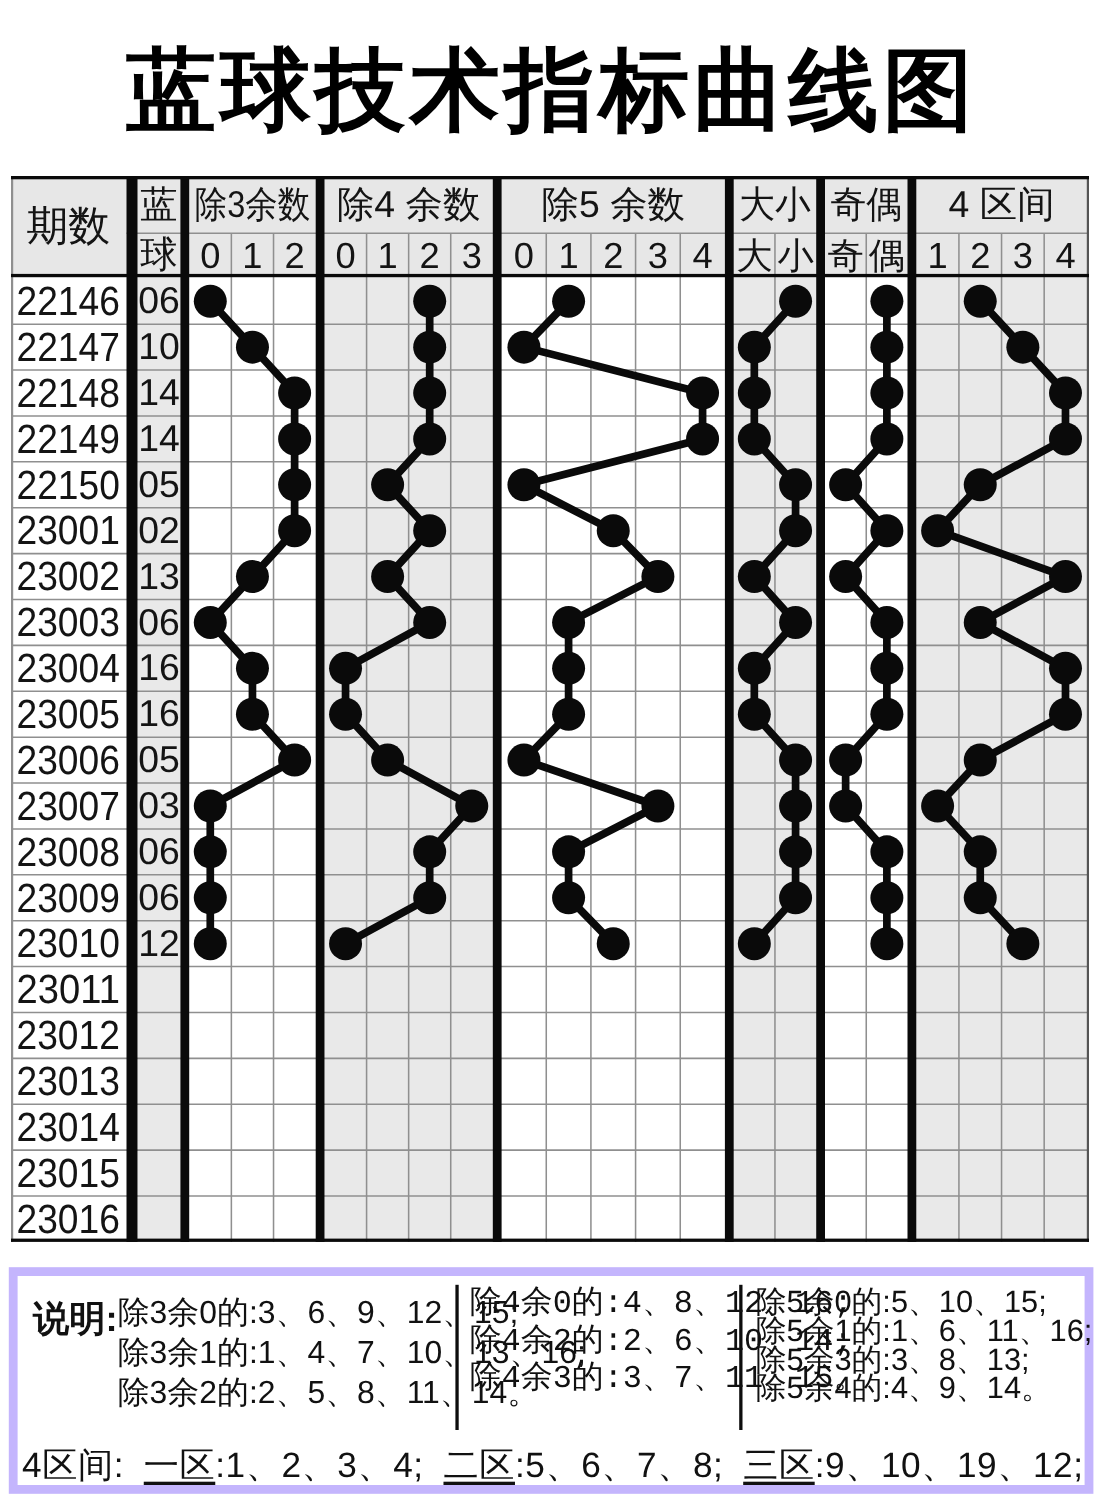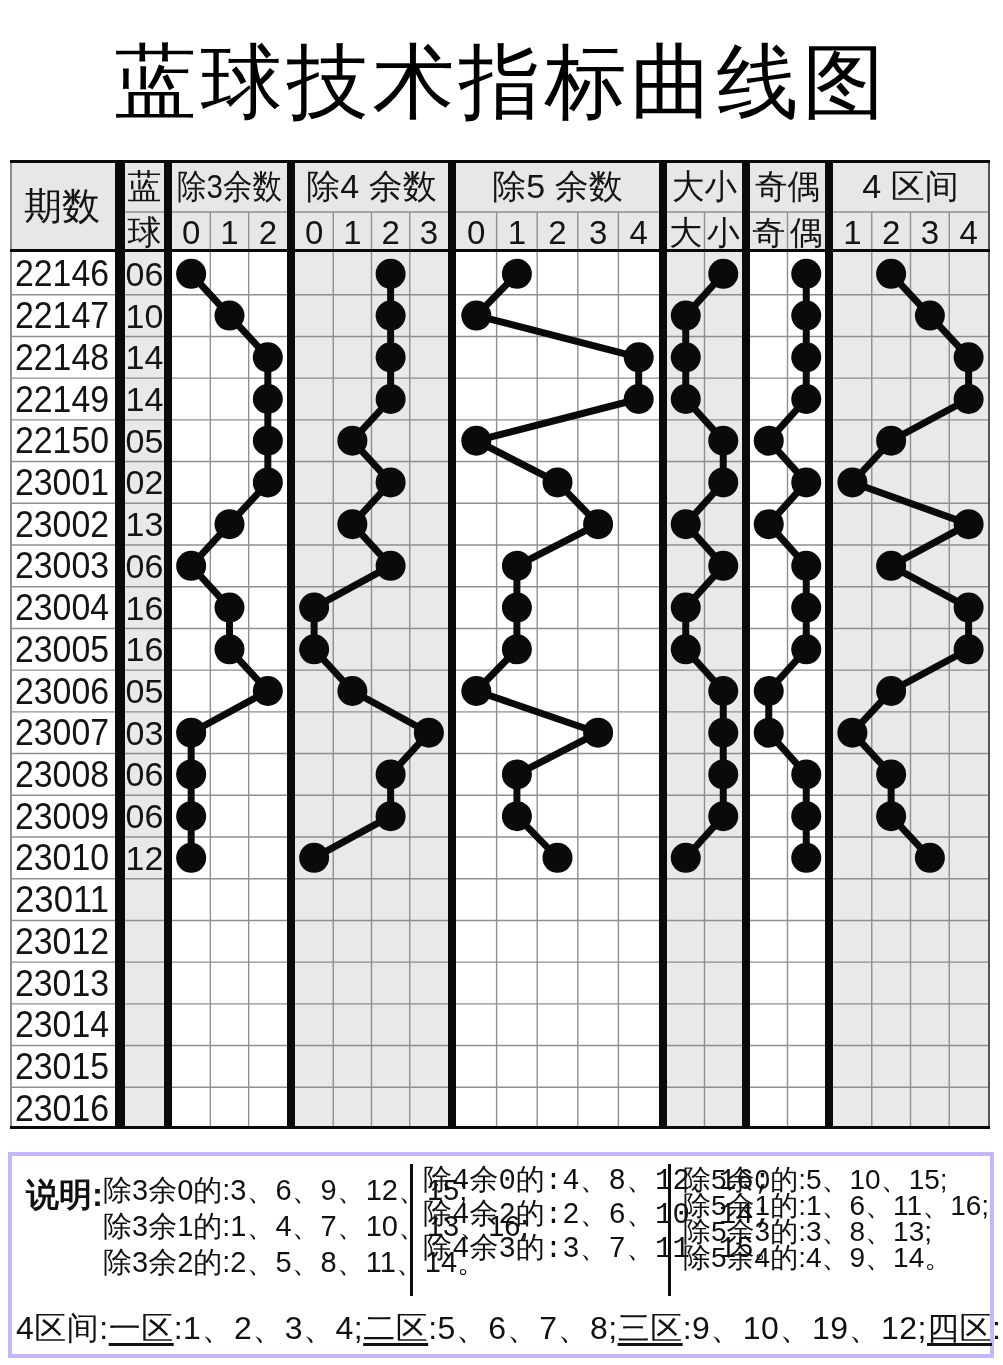--- a/index.html
+++ b/index.html
@@ -1,36 +1,36 @@
 <!DOCTYPE html>
 <html><head>
 <meta charset="utf-8">
 <style>
   * { margin:0; padding:0; box-sizing:border-box; }
   body { background:#fff; font-family:"Liberation Sans","DejaVu Sans",sans-serif; }
   .page { position:relative; width:1003px; height:1365px; background:#ffffff; overflow:hidden; color:#111; }
   .title { position:absolute; top:28px; left:0; width:100%; text-align:center;
-           font-size:82px; font-weight:400; letter-spacing:4px; color:#000;
+           font-size:82px; font-weight:700; letter-spacing:4px; color:#000;
            font-family:"Liberation Sans","DejaVu Sans",sans-serif; }
   .chart { position:absolute; left:10px; top:160px; width:980px; height:969px; }
   .chart svg { display:block; font-family:"Liberation Sans","DejaVu Sans",sans-serif; }
 
   .legend { position:absolute; left:8px; top:1152px; width:986px; height:206px;
-            border:4px solid #c4b5fd; background:#fff; }
+            border:8px solid #c4b5fd; background:#fff; }
   .v-div { position:absolute; top:8px; height:132px; width:3px; background:#0d0d0d; }
   .v1 { left:398px; }
   .v2 { left:656px; }
   .lg-label { position:absolute; left:14px; top:17px; font-size:33px; font-weight:700; white-space:nowrap; }
   .lg-col { position:absolute; white-space:nowrap; font-size:29px; }
   .lg-col div { white-space:nowrap; }
   .c1 { left:91px; top:16px; line-height:36px; }
   .c2 { left:411px; top:9px; line-height:34px;font-family:Liberation Mono, monospace; }
   .c3 { left:671px; top:11px; line-height:26px; font-size:28px; }
   .lg-zones { position:absolute; left:4px; top:151px; font-size:32px; white-space:nowrap; letter-spacing:0.5px; }
-  .zname { text-decoration:underline; text-underline-offset:4px; }
+  .zname { text-decoration:underline; text-underline-offset:4px;margin-left:18px; }
 </style>
 </head>
 <body>
 
 <div class="page">
 
   <h1 class="title">蓝球技术指标曲线图</h1>
 
   <div class="chart">
     <svg id="chart-svg" width="980" height="969" viewBox="0 0 980 969">

